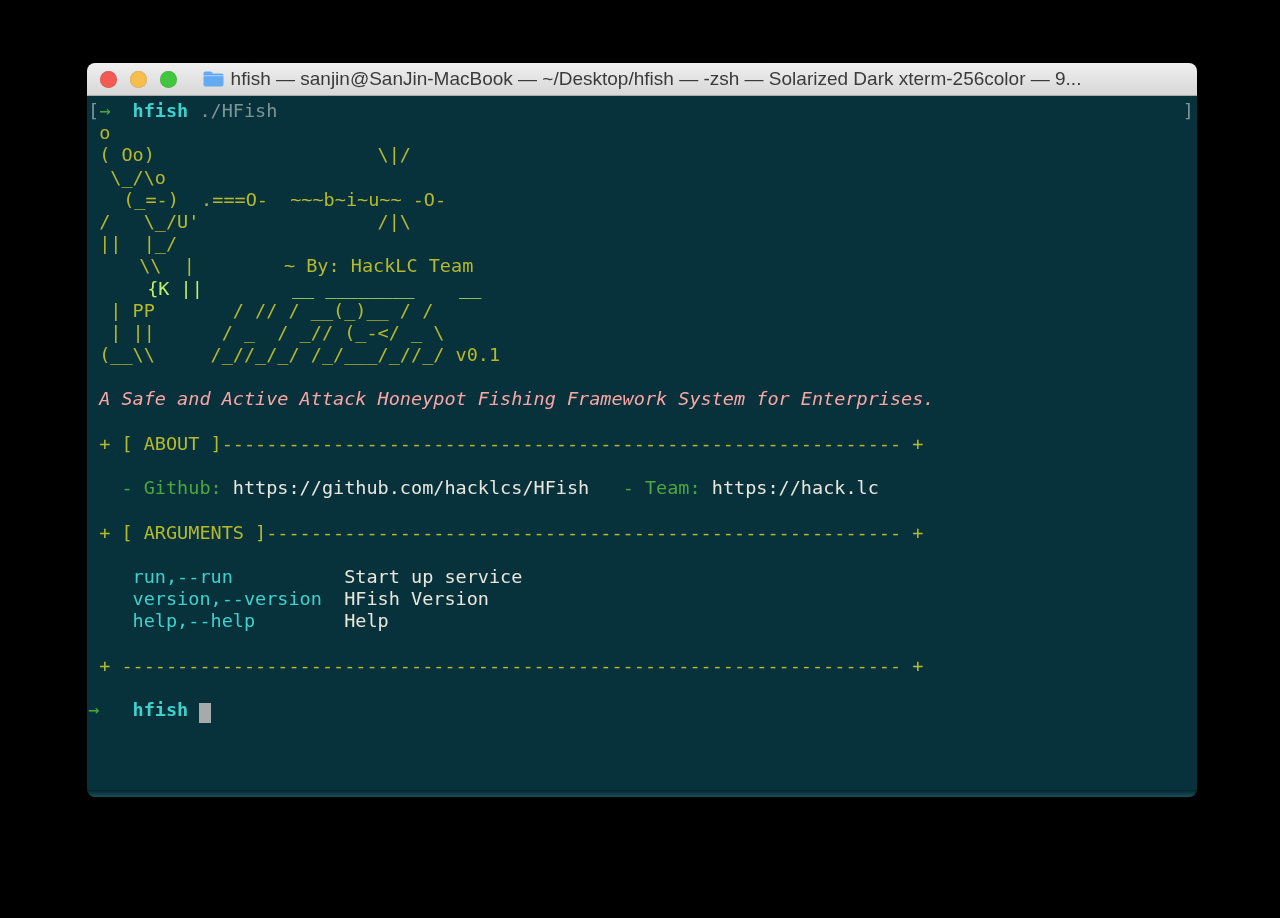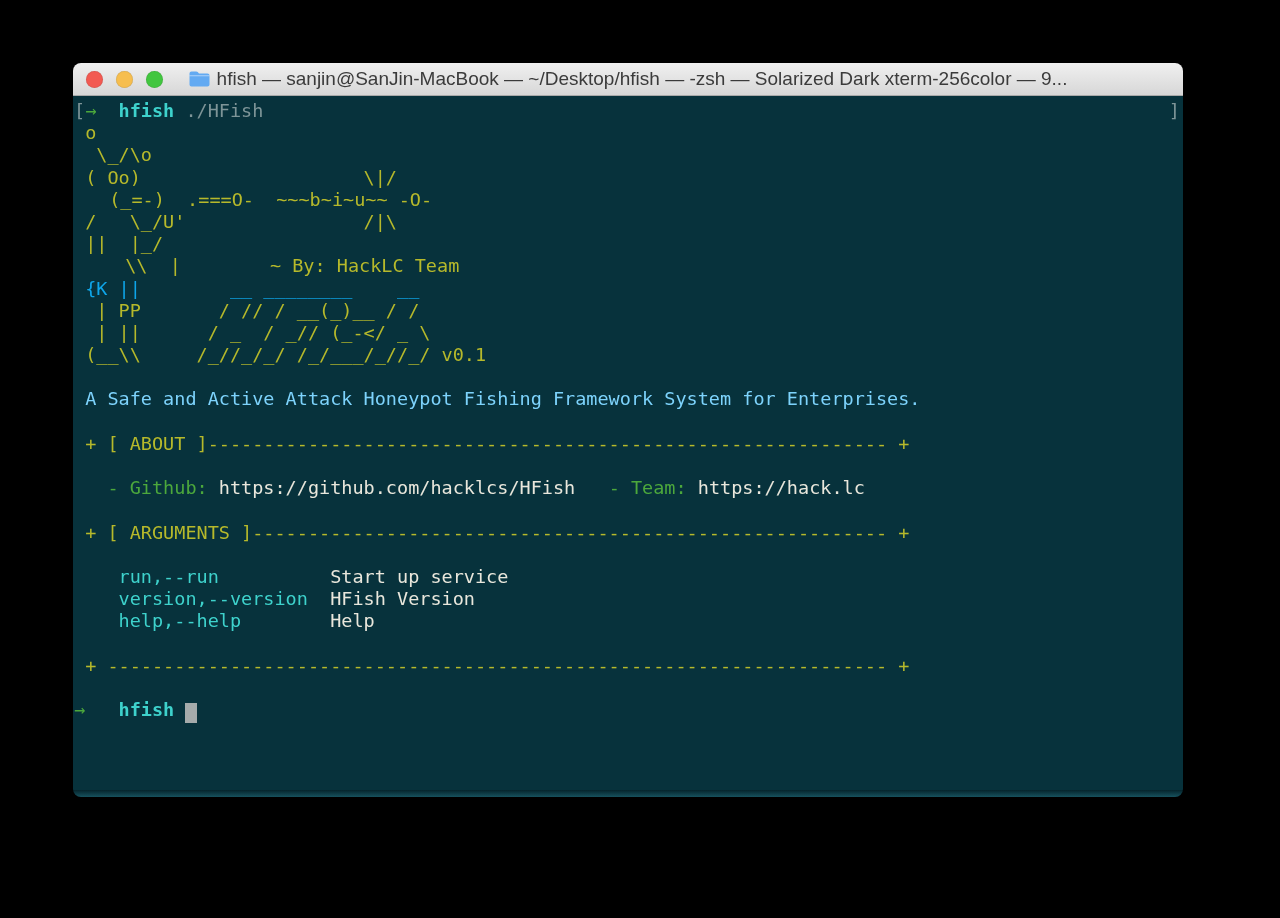--- a/index.html
+++ b/index.html
@@ -12,21 +12,21 @@
     font-family: "DejaVu Sans Mono", monospace;
   }
   .stage {
     position: relative;
     width: 1280px;
     height: 918px;
     background: var(--c-background, #000);
   }
   .window {
     position: absolute;
-    left: 73px;
+    left: 87px;
     top: 63px;
     width: 1110px;
     height: 734px;
     border-radius: 8px;
     overflow: hidden;
     box-shadow: 0 22px 55px rgba(0,0,0,0.75);
   }
   .titlebar {
     position: relative;
     height: 33px;
@@ -126,32 +126,32 @@
             <path d="M0.5 2.5 C0.5 1.4 1.4 0.5 2.5 0.5 L7.2 0.5 C7.8 0.5 8.3 0.7 8.7 1.1 L10 2.4 L18.5 2.4 C19.6 2.4 20.5 3.3 20.5 4.4 L20.5 13.5 C20.5 14.6 19.6 15.5 18.5 15.5 L2.5 15.5 C1.4 15.5 0.5 14.6 0.5 13.5 Z" fill="currentColor"></path>
             <rect x="0.5" y="4.1" width="20" height="1.2" fill="rgba(255,255,255,0.4)"></rect>
           </svg>
         </span>
         <span class="titletext">hfish — sanjin@SanJin-MacBook — ~/Desktop/hfish — -zsh — Solarized Dark xterm-256color — 9...</span>
       </div>
     </div>
     <div class="terminal">
         <div class="tl"><span style="color: rgb(126, 149, 152);">[</span><span style="color: rgb(76, 168, 60);">→</span><span style="color: rgb(233, 231, 220);">  </span><span class="b" style="color: rgb(62, 210, 204);">hfish</span><span style="color: rgb(233, 231, 220);"> </span><span style="color: rgb(126, 149, 152);">./HFish</span><span class="rseg" style="color: rgb(126, 149, 152);">]</span></div>
         <div class="tl"><span style="color: rgb(182, 185, 43);"> o</span></div>
+        <div class="tl"><span style="color: rgb(182, 185, 43);"> ( Oo)                    \|/</span></div>
         <div class="tl"><span style="color: rgb(182, 185, 43);">  \_/\o</span></div>
-        <div class="tl"><span style="color: rgb(182, 185, 43);"> ( Oo)                    \|/</span></div>
         <div class="tl"><span style="color: rgb(182, 185, 43); padding-left: 24px;"> (_=-)  .===O-  ~~~b~i~u~~ -O-</span></div>
         <div class="tl"><span style="color: rgb(182, 185, 43);"> /   \_/U'                /|\</span></div>
         <div class="tl"><span style="color: rgb(182, 185, 43);"> ||  |_/</span></div>
         <div class="tl"><span style="color: rgb(182, 185, 43); margin-left: 40px;"> \\  |        ~ By: HackLC Team</span></div>
-        <div class="tl"><span style="color: #0ea5e9;"> {K ||        __ ________    __</span></div>
+        <div class="tl"><span style="color: #bef264; padding-left: 48px;"> {K ||        __ ________    __</span></div>
         <div class="tl"><span style="color: rgb(182, 185, 43); text-align: right;">  | PP       / // / __(_)__ / /</span></div>
         <div class="tl"><span style="color: rgb(182, 185, 43);">  | ||      / _  / _// (_-&lt;/ _ \</span></div>
         <div class="tl"><span style="color: rgb(182, 185, 43);"> (__\\     /_//_/_/ /_/___/_//_/ v0.1</span></div>
         <div class="tl"></div>
-        <div class="tl"><span style="color: #7dd3fc;"> A Safe and Active Attack Honeypot Fishing Framework System for Enterprises.</span></div>
+        <div class="tl"><span style="color: #fca5a5; font-style: italic;"> A Safe and Active Attack Honeypot Fishing Framework System for Enterprises.</span></div>
         <div class="tl"></div>
         <div class="tl"><span style="color: rgb(182, 185, 43); text-align: center;"> + [ ABOUT ]------------------------------------------------------------- +</span></div>
         <div class="tl"></div>
         <div class="tl"><span style="color: rgb(76, 168, 60);">   - Github:</span><span style="color: rgb(233, 231, 220);"> https://github.com/hacklcs/HFish</span><span style="color: rgb(76, 168, 60);">   - Team:</span><span style="color: rgb(233, 231, 220);"> https://hack.lc</span></div>
         <div class="tl"></div>
         <div class="tl"><span style="color: rgb(182, 185, 43);"> + [ ARGUMENTS ]--------------------------------------------------------- +</span></div>
         <div class="tl"></div>
         <div class="tl"><span style="color: rgb(62, 210, 204);">    run,--run</span><span style="color: rgb(233, 231, 220);">          </span><span style="color: rgb(233, 231, 220);">Start up service</span></div>
         <div class="tl"><span style="color: rgb(62, 210, 204);">    version,--version</span><span style="color: rgb(233, 231, 220);">  </span><span style="color: rgb(233, 231, 220);">HFish Version</span></div>
         <div class="tl"><span style="color: rgb(62, 210, 204);">    help,--help</span><span style="color: rgb(233, 231, 220);">        </span><span style="color: rgb(233, 231, 220);">Help</span></div>

